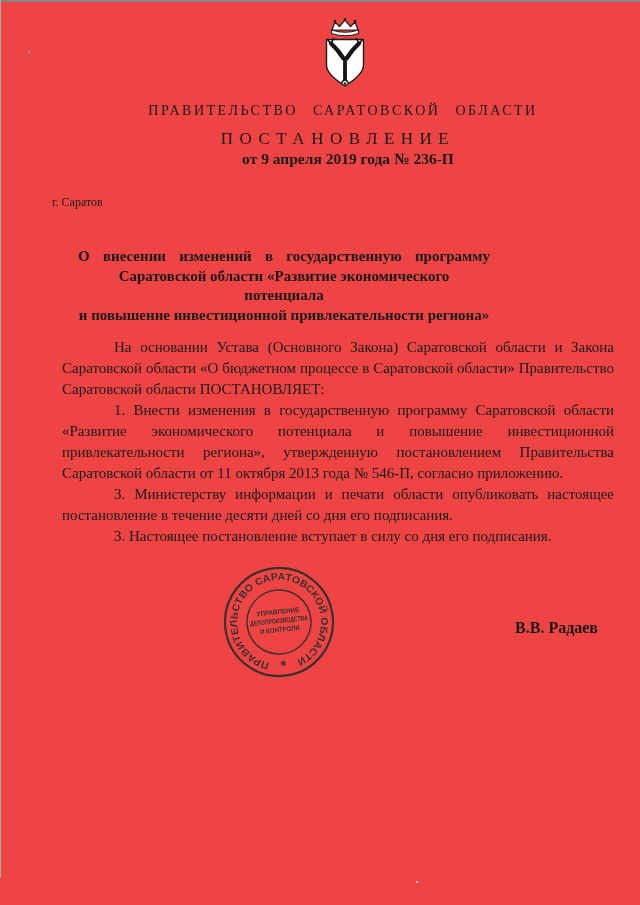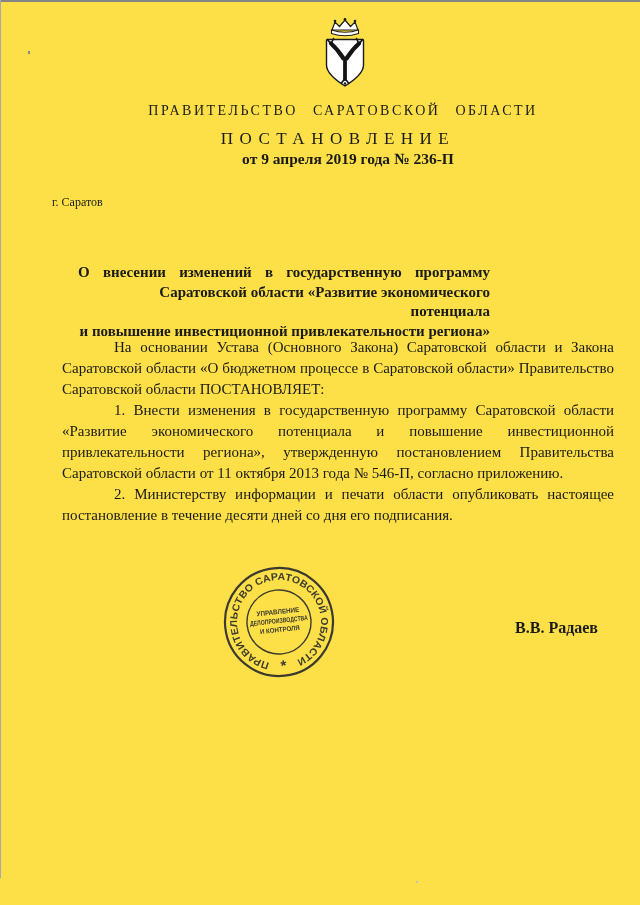--- a/index.html
+++ b/index.html
@@ -1,19 +1,19 @@
 <!DOCTYPE html>
 <html><head>
 <meta charset="utf-8">
 <style>
   html,body{margin:0;padding:0;background:#fff;}
   .page{
     position:relative;
     width:640px;height:905px;
-    background:#fde047;
+    background:#ef4444;
     overflow:hidden;
     font-family:"Liberation Serif","DejaVu Serif",serif;
     color:#1a1a1a;
   }
   .edge-top{position:absolute;left:0;top:0;width:640px;height:2px;background:#858585;}
   .edge-left{position:absolute;left:0;top:0;width:1px;height:878px;background:#a9a9a9;}
   .speck{position:absolute;background:#8a8a8a;}
 
   .emblem{position:absolute;left:322px;top:17px;width:46px;height:72px;}
 
@@ -33,22 +33,22 @@
   }
   .doc-city{
     position:absolute;left:52px;right:0;top:195px;
     font-size:12px;white-space:nowrap;
   }
 
   .doc-title{
     position:absolute;left:78px;top:247px;width:412px;
     font-size:15px;font-weight:bold;line-height:19.5px;
   }
-  .t-line{text-align:right;}
-  .t-line.justify{text-align:justify;text-align-last:justify;margin-top:16px;}
+  .t-line{text-align:center;}
+  .t-line.justify{text-align:justify;text-align-last:justify;}
 
   .doc-body{
     position:absolute;left:62px;top:337px;width:552px;
     font-size:15px;line-height:21px;text-align:justify;
   }
   .doc-body p{margin:0;text-indent:52px;}
 
   .signature{
     position:absolute;left:78px;top:597px;
     font-size:15px;font-weight:bold;line-height:20px;
@@ -102,21 +102,22 @@
 
   <div class="doc-title">
     <div class="t-line justify">О внесении изменений в государственную программу</div>
     <div class="t-line">Саратовской области «Развитие экономического потенциала</div>
     <div class="t-line">и повышение инвестиционной привлекательности региона»</div>
   </div>
 
   <div class="doc-body">
     <p>На основании Устава (Основного Закона) Саратовской области и Закона Саратовской области «О бюджетном процессе в Саратовской области» Правительство Саратовской области ПОСТАНОВЛЯЕТ:</p>
     <p>1. Внести изменения в государственную программу Саратовской области «Развитие экономического потенциала и повышение инвестиционной привлекательности региона», утвержденную постановлением Правительства Саратовской области от 11 октября 2013 года № 546-П, согласно приложению.</p>
-    <p>2. Министерству информации и печати области опубликовать настоящее постановление в течение десяти дней со дня его подписания.</p>
+    <p>3. Министерству информации и печати области опубликовать настоящее постановление в течение десяти дней со дня его подписания.</p>
+    <p>3. Настоящее постановление вступает в силу со дня его подписания.</p>
   </div>
 
   <div class="sig-name">В.В. Радаев</div>
 
   <svg class="stamp" viewBox="0 0 120 120">
     <g color="#2e2e2e" transform="rotate(-6 60 60)">
       <circle cx="60" cy="60" r="54" fill="none" stroke="currentColor" stroke-width="2.2"></circle>
       <circle cx="60" cy="60" r="32" fill="none" stroke="currentColor" stroke-width="1.4"></circle>
       <path id="ringPath" d="M 60 102 A 42 42 0 1 1 60 18 A 42 42 0 1 1 60 102" fill="none"></path>
       <text font-size="10" font-weight="bold" fill="currentColor" letter-spacing="0.2">

